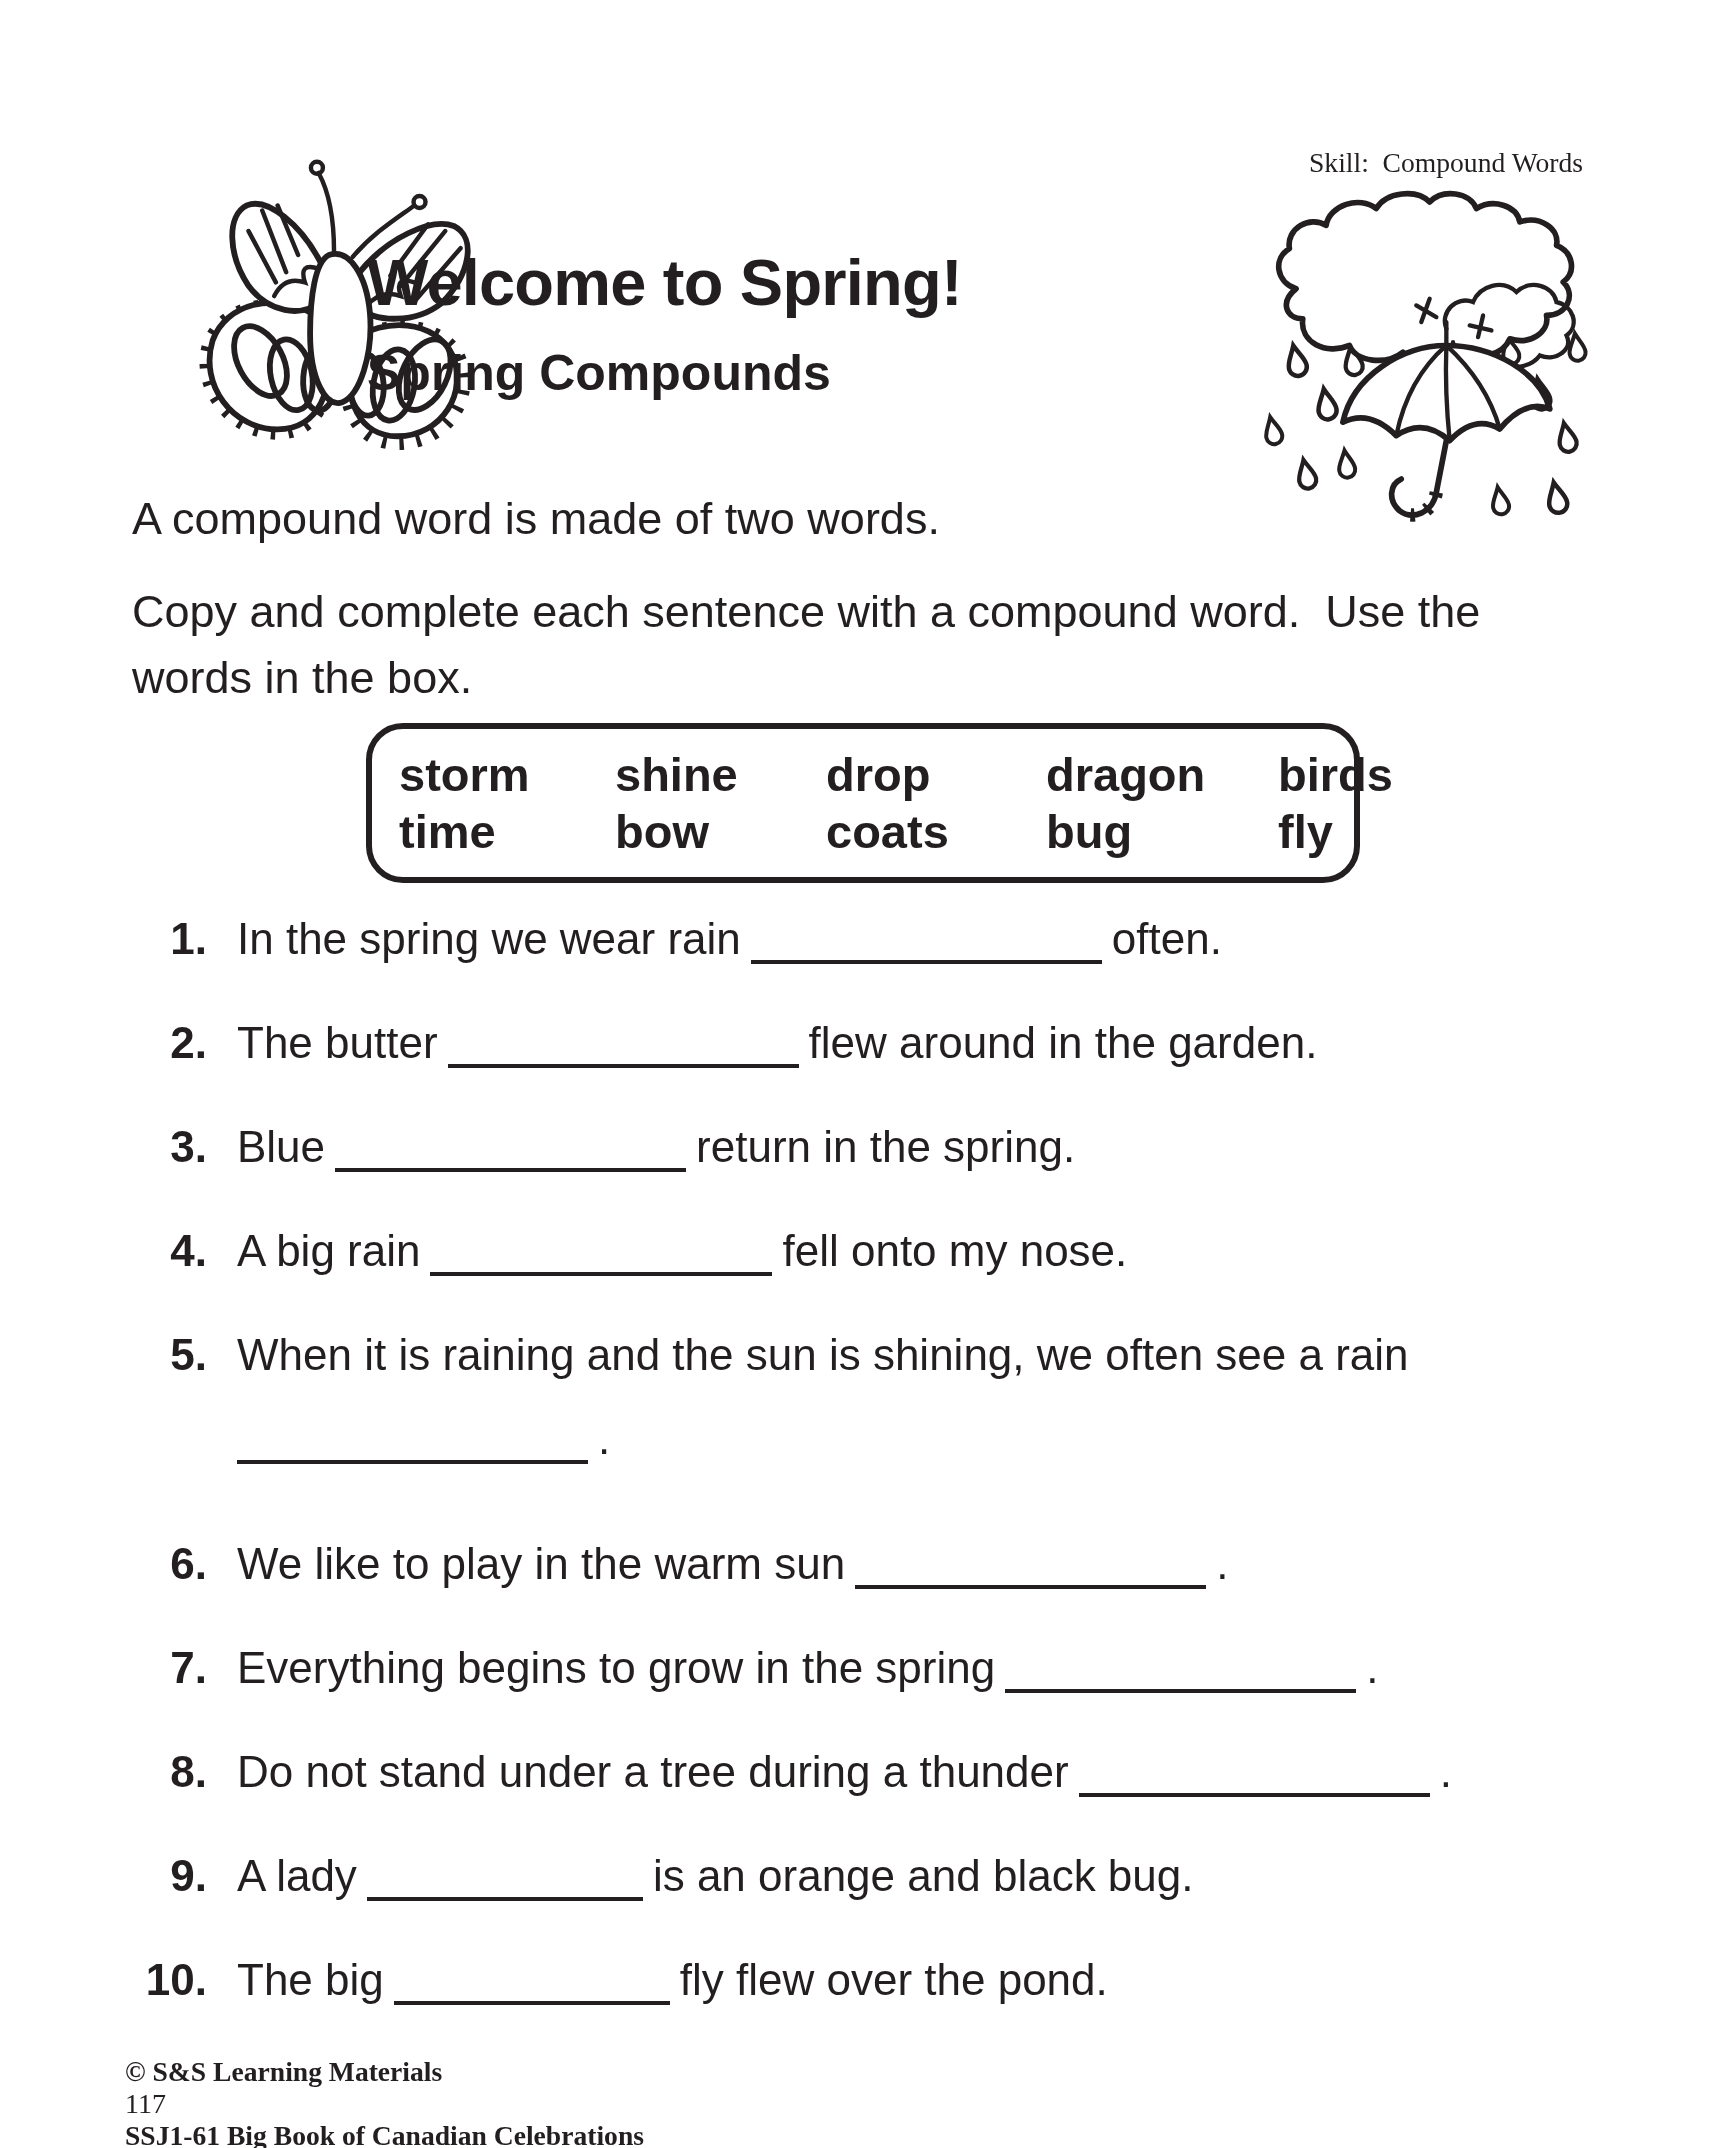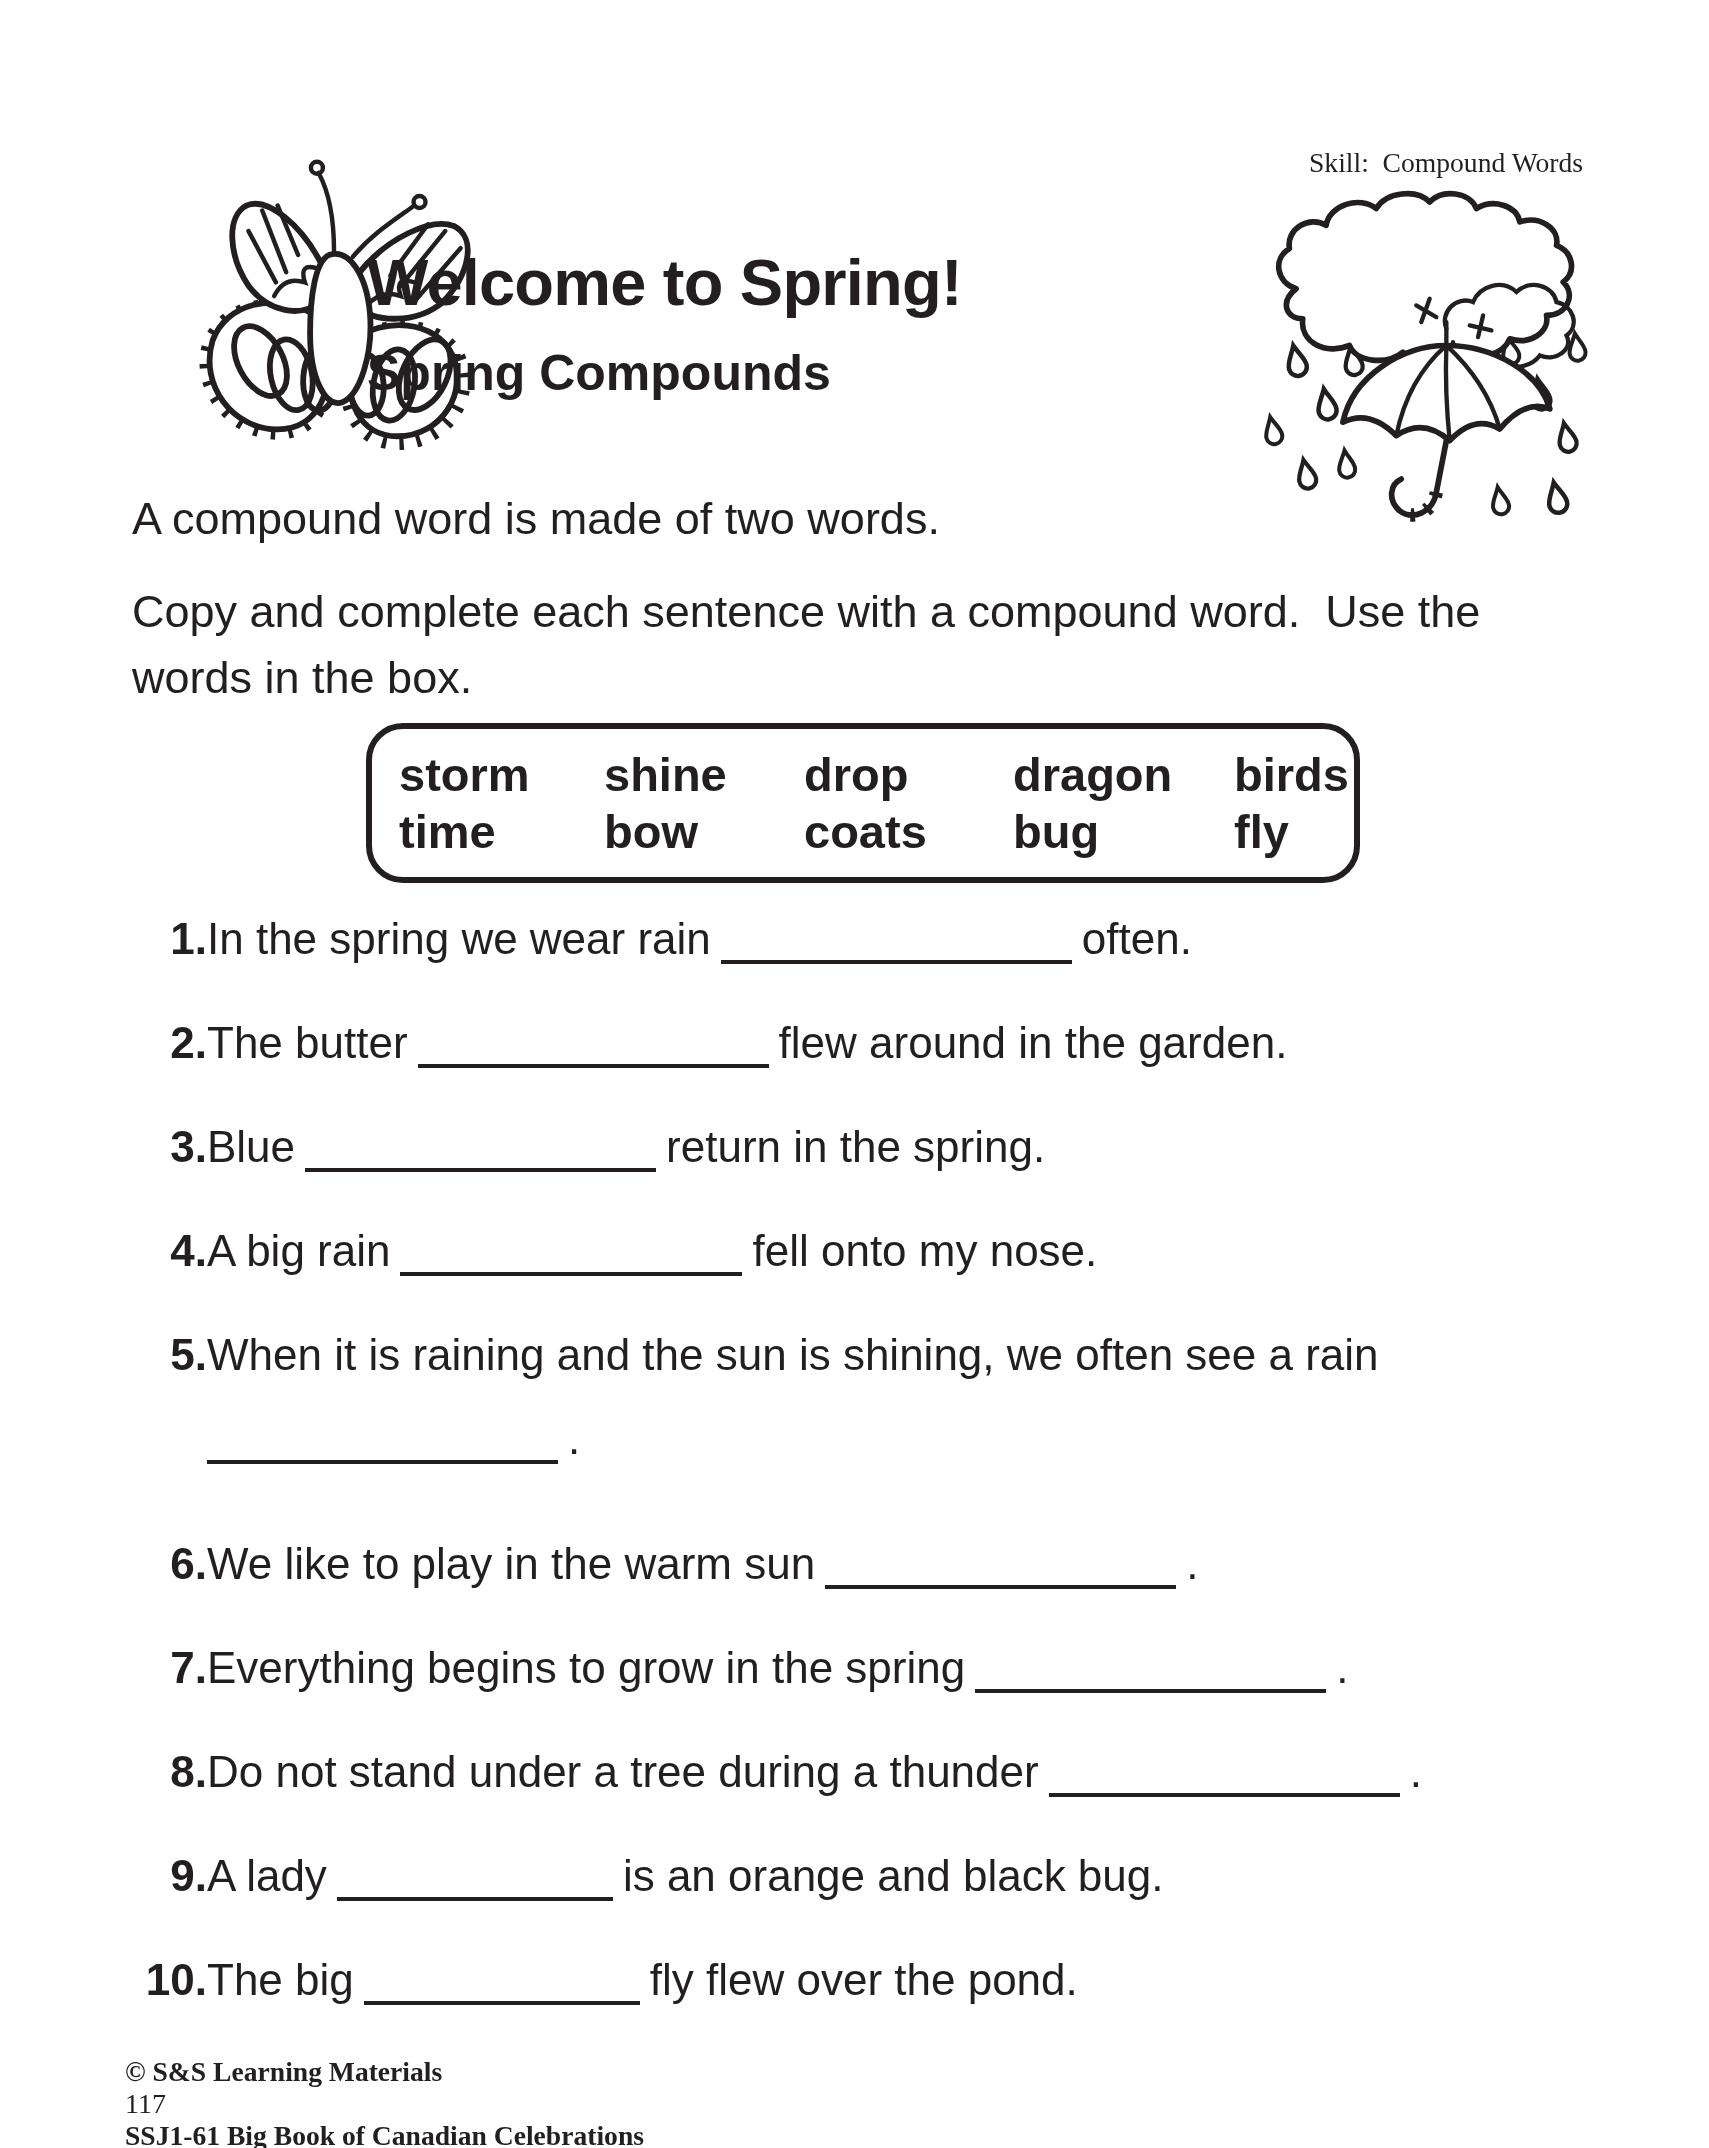--- a/index.html
+++ b/index.html
@@ -18,27 +18,27 @@
   .title{font-size:65px;font-weight:700;letter-spacing:-0.8px;line-height:77px;}
   .subtitle{font-size:50px;font-weight:700;margin-top:23.4px;}
   .intro1{position:absolute;left:132px;top:486px;font-size:45px;white-space:pre;margin-top:7px;}
   .intro2{position:absolute;left:132px;top:579px;font-size:45px;line-height:66px;}
   .intro2 div{white-space:pre;}
   .wordbox{
     position:absolute;left:366px;top:723px;width:994px;height:160px;
     border:6.7px solid #231f20;border-radius:37px;box-sizing:border-box;
     padding:16.7px 0 0 27px;font-size:47px;font-weight:700;line-height:57px;
   }
-  .wordrow{display:grid;grid-template-columns:205px 200px 209px 221px auto;}
+  .wordrow{display:grid;grid-template-columns:205px 200px 209px 221px auto;gap:11px;}
   .word{white-space:pre;}
   .questions{position:absolute;left:0;top:910px;width:1710px;}
   .q{display:flex;align-items:flex-start;height:104px;padding-left:132px;font-size:44px;box-sizing:border-box;}
   .q.tall{height:209px;}
   .qnum{flex:0 0 auto;width:75px;text-align:right;font-weight:700;line-height:58px;}
-  .qtext{line-height:58px;max-width:1386px;}
+  .qtext{margin-left:30px;line-height:58px;max-width:1386px;}
   .blank{
     display:inline-block;height:33px;border-bottom:4.2px solid #231f20;
     margin:0 10px;transform:translateY(10px);
   }
   .q.tall .blank{margin-top:33px;margin-left:0;}
   .footer{
     position:absolute;top:2056px;left:125px;right:125px;
     font-family:"Liberation Serif",serif;font-size:27.6px;font-weight:700;
     display:flex;align-items:baseline;flex-direction:column;
   }

